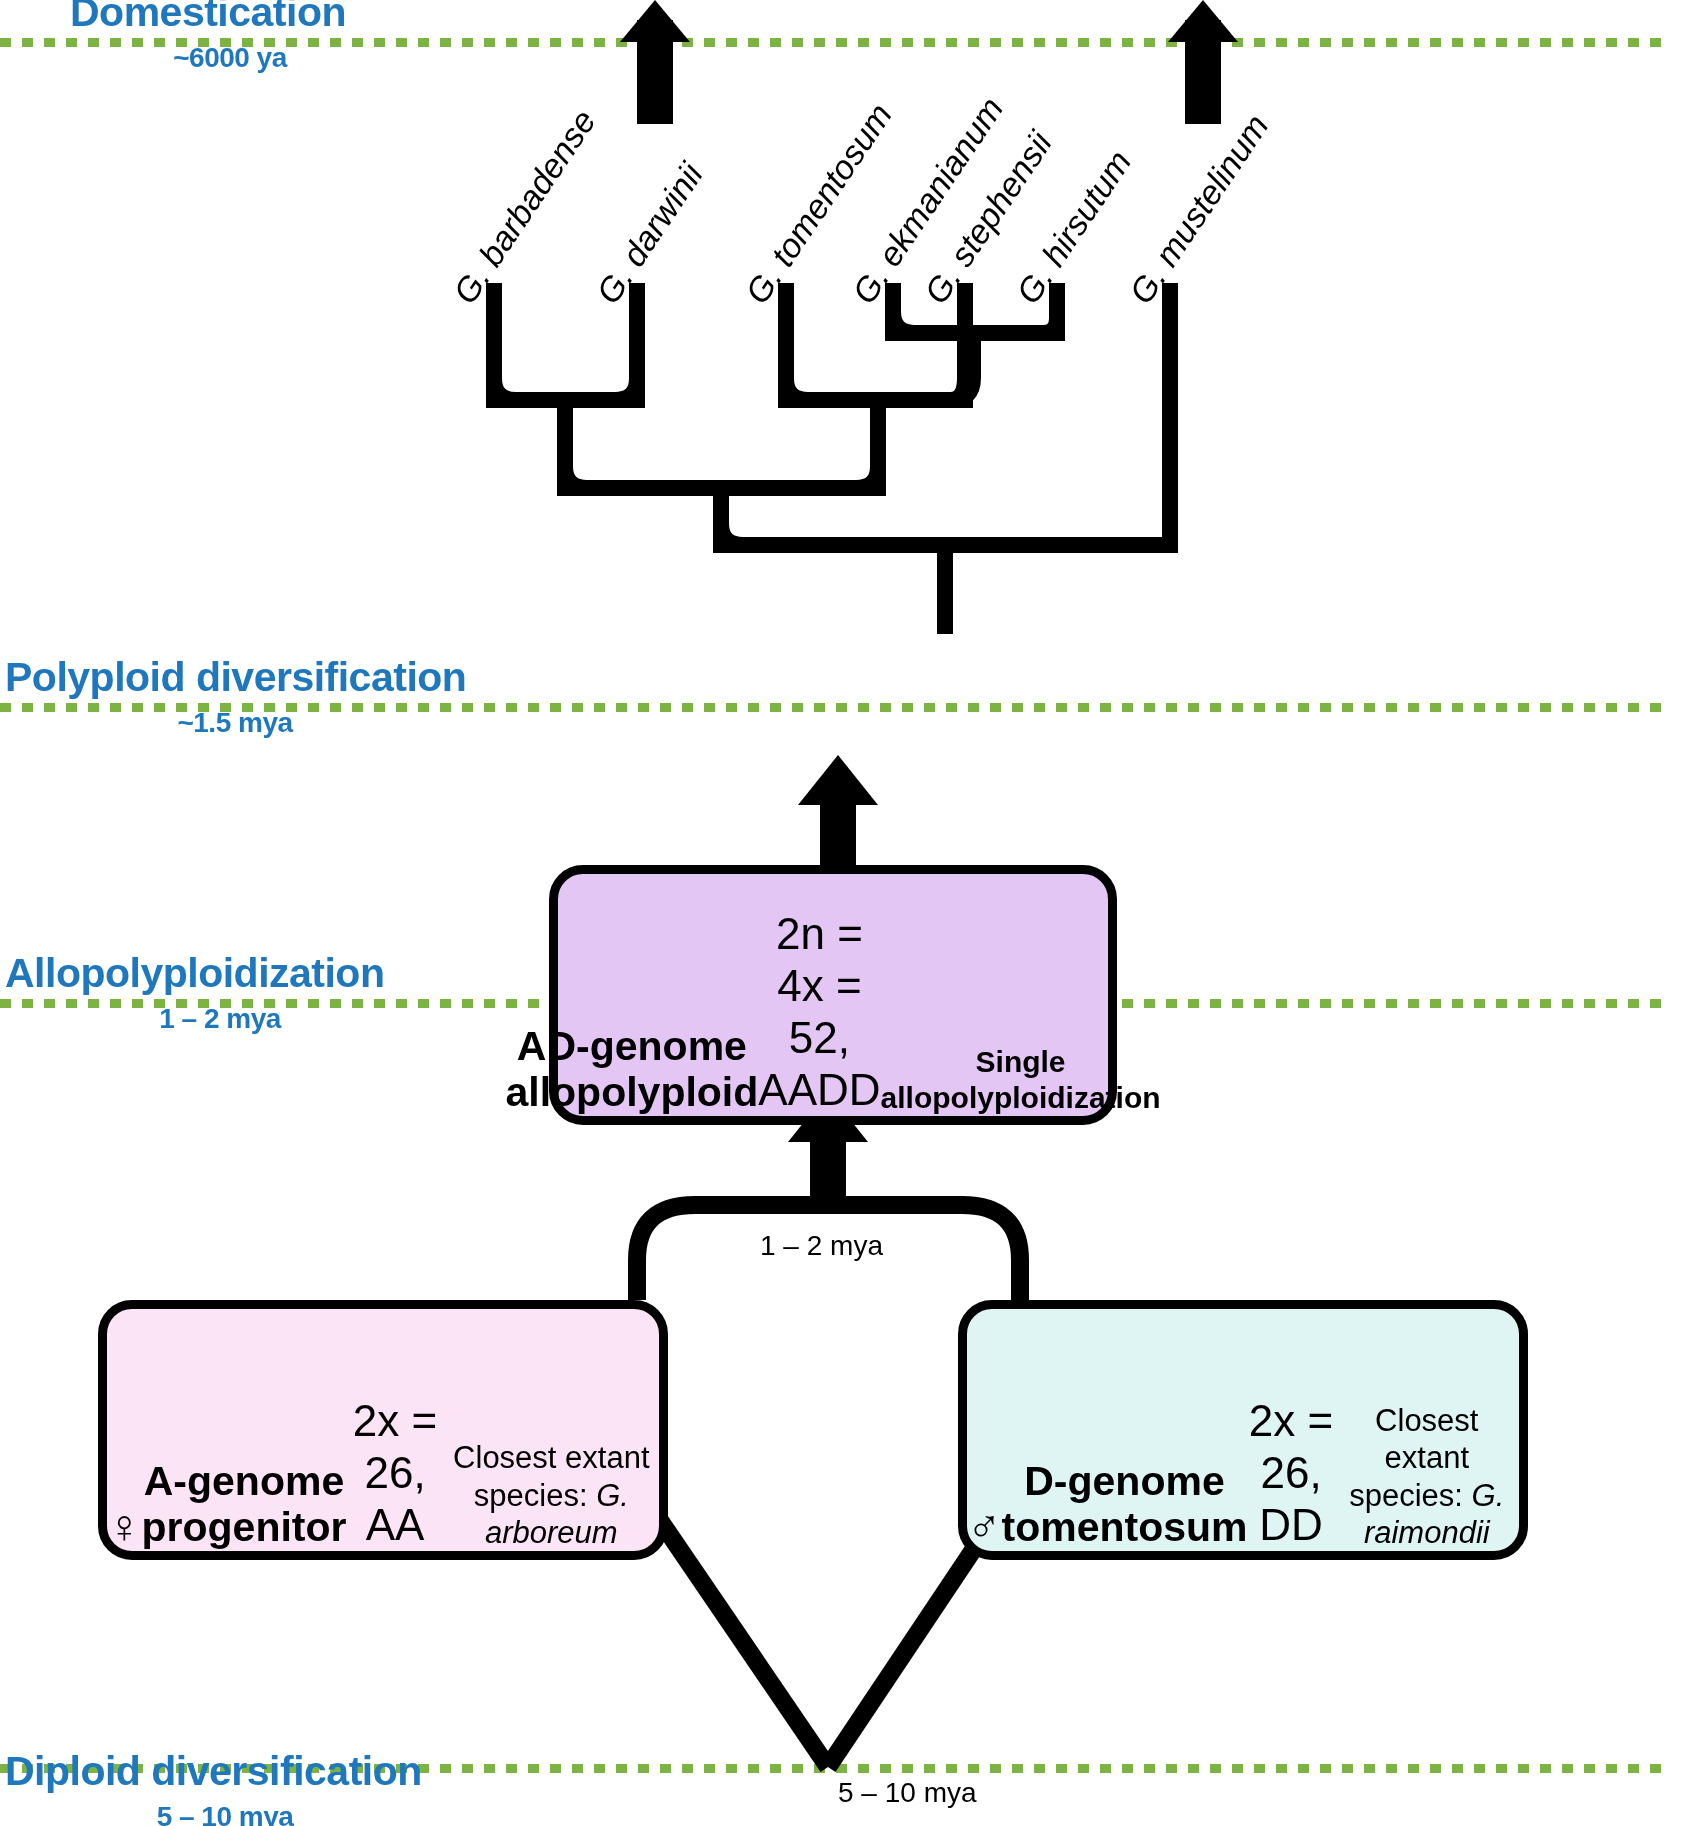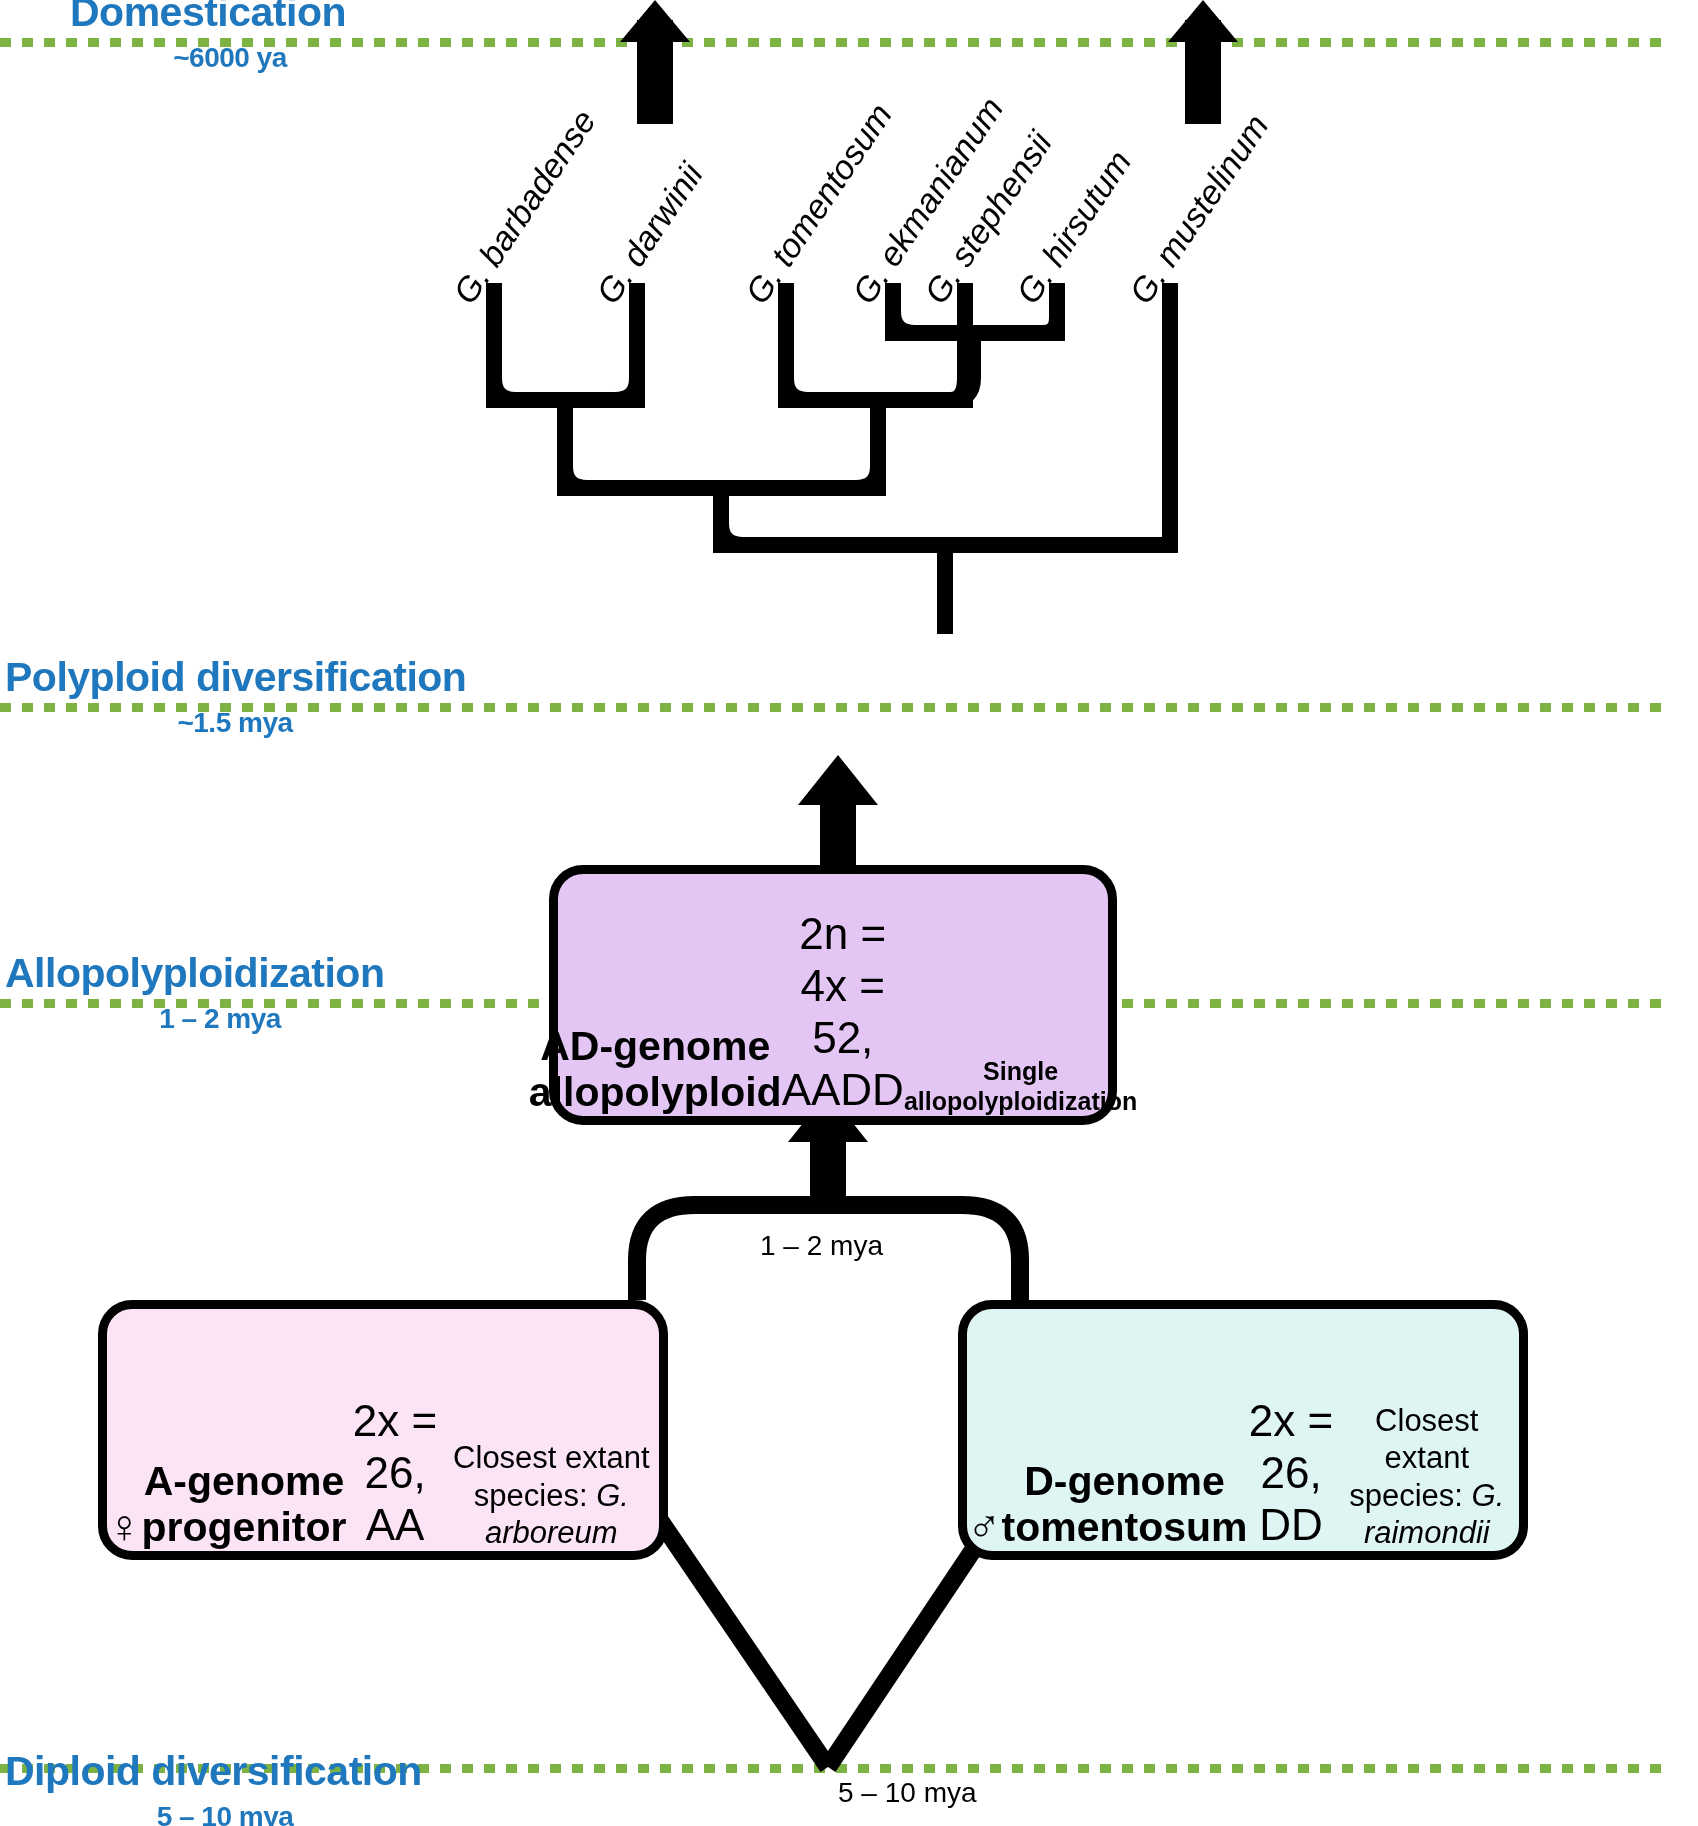--- a/index.html
+++ b/index.html
@@ -98,21 +98,21 @@
   }
   .gbox .gploidy {
     font-size: 44px;
     line-height: 1.18;
   }
   .gbox .gsub {
     font-size: 31px;
     line-height: 1.2;
   }
   .gbox .gsub-bold {
-    font-size: 25px;
+    font-size: 30px;
     font-weight: bold;
     line-height: 1.2;
   }
   .gbox .sp-italic { font-style: italic; }
 
   
   .junction-note {
     position: absolute;
     font-family: "Liberation Sans", sans-serif;
     font-size: 28px;

